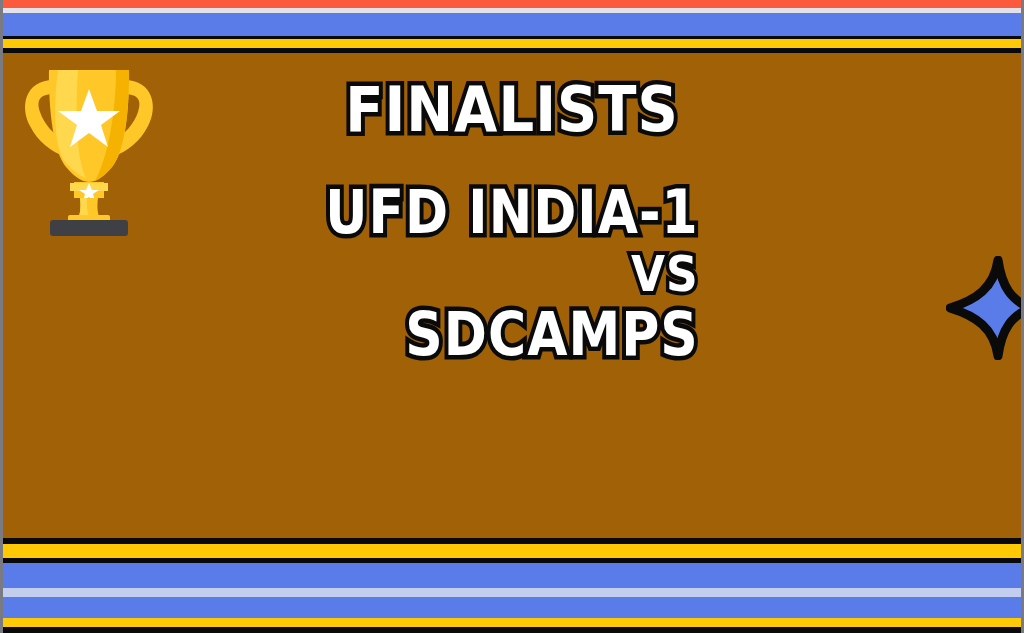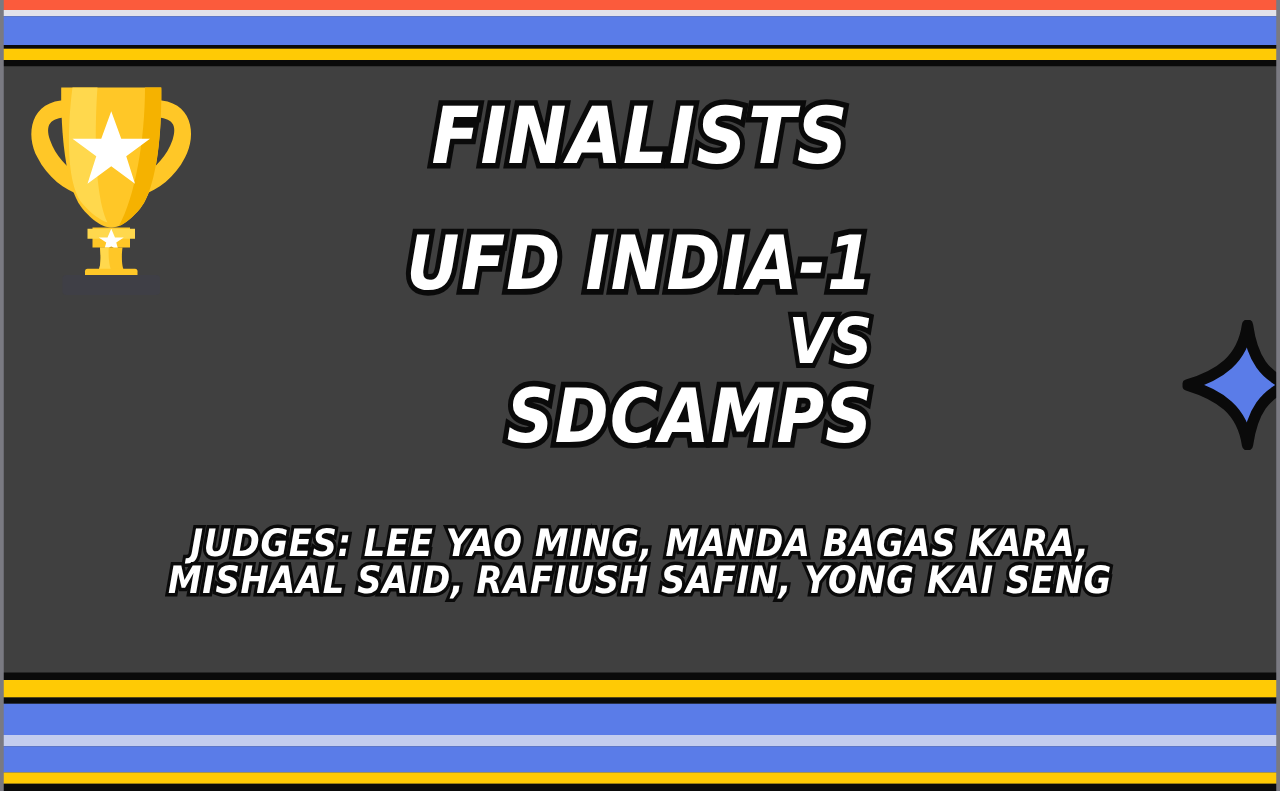--- a/index.html
+++ b/index.html
@@ -5,23 +5,22 @@
   html, body {
     margin: 0;
     padding: 0;
     background: #2b2b2b;
   }
   #canvas {
     position: relative;
     width: 1024px;
     height: 633px;
     overflow: hidden;
-    background: #404040;
+    background: #a16207;
     font-family: "DejaVu Sans", sans-serif;
-    font-style: italic;
   }
 
   
   .stripe {
     position: absolute;
     left: 0;
     width: 100%;
   }
   .s-orange { background: #FB5B3C; }
   .s-white  { background: #E2E2EA; }
@@ -178,24 +177,20 @@
   <div id="textblock">
 
     <div class="punch" id="title-finalists">FINALISTS</div>
 
     <div id="matchup">
       <div class="punch" id="team-a">UFD INDIA-1</div>
       <div class="punch" id="vs-label">VS</div>
       <div class="punch" id="team-b">SDCAMPS</div>
     </div>
 
-    <div id="judges">
-      <div class="punch judges-line">JUDGES: LEE YAO MING, MANDA BAGAS KARA,</div>
-      <div class="punch judges-line">MISHAAL SAID, RAFIUSH SAFIN, YONG KAI SENG</div>
-    </div>
 
   </div>
 
   <div>
     <div class="stripe s-black" style="top:538px;height:6px;"></div>
     <div class="stripe s-yellow" style="top:544px;height:14px;"></div>
     <div class="stripe s-black" style="top:558px;height:5px;"></div>
     <div class="stripe s-blue" style="top:563px;height:25px;"></div>
     <div class="stripe s-lightblue" style="top:588px;height:9px;"></div>
     <div class="stripe s-blue" style="top:597px;height:21px;"></div>

